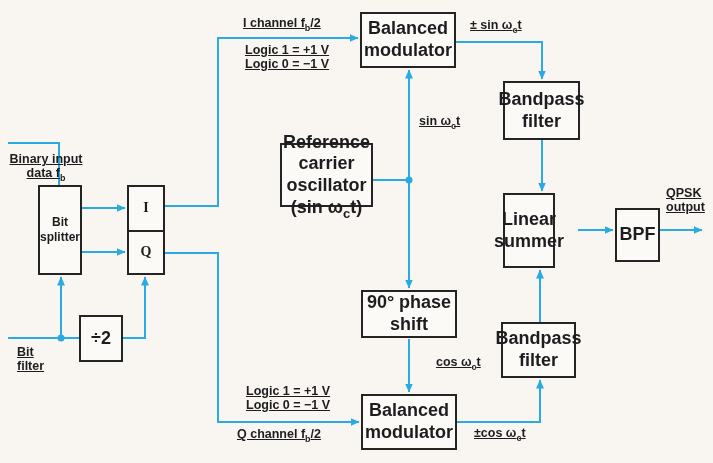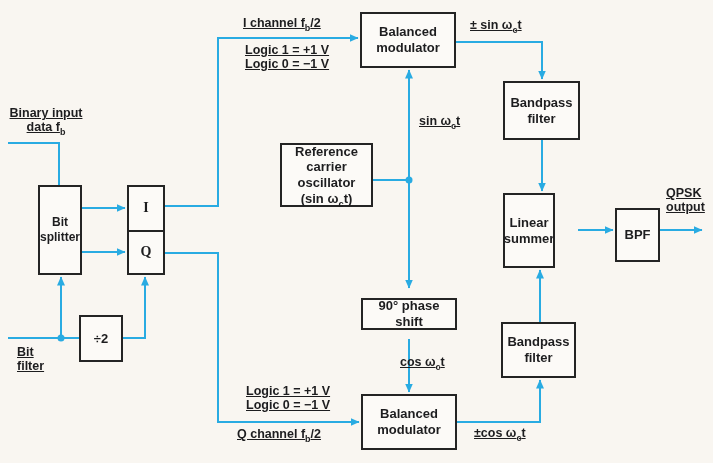--- a/index.html
+++ b/index.html
@@ -15,30 +15,30 @@
     -webkit-font-smoothing:antialiased;
   }
   .wires{position:absolute; left:0; top:0; width:713px; height:463px;}
   .wire{fill:none; stroke:var(--line); stroke-width:2;}
   .arrfill{fill:var(--line);}
   .dot{fill:var(--line);}
   .box{
     position:absolute; box-sizing:border-box;
     border:2px solid var(--border); background:var(--box-fill);
     display:flex; flex-direction:column; align-items:center; justify-content:center;
-    text-align:center; font-size:13px; font-weight:600; line-height:1.2;
+    text-align:center; font-size:18px; font-weight:600; line-height:1.2;
   }
   .box.tight{font-size:12px; line-height:1.25;}
   .box.letter{font-family:"Liberation Serif", serif; font-size:14px; font-weight:700;}
   .lbl{
     position:absolute; font-size:12.5px; font-weight:600; line-height:1.15;
     white-space:nowrap;
     text-decoration:underline;
   }
-  .lbl.center{text-align:center;}
+  .lbl.center{text-align:center;margin-top:46px;}
   sub{font-size:0.72em; line-height:0;}
 </style>
 </head>
 <body>
 
 <div class="stage">
 
   <svg class="wires" viewBox="0 0 713 463">
     <defs>
       <marker id="arr" markerWidth="10" markerHeight="9" refX="8.5" refY="4" orient="auto" markerUnits="userSpaceOnUse">
@@ -89,21 +89,21 @@
     <div>modulator</div>
   </div>
 
   <div class="box" style="left:280px;top:143px;width:93px;height:64px">
     <div>Reference</div>
     <div>carrier</div>
     <div>oscillator</div>
     <div><span>(sin ω</span><sub>c</sub><span>t)</span></div>
   </div>
 
-  <div class="box" style="left:361px;top:298px;width:96px;height:32px">
+  <div class="box" style="left:361px;top:290px;width:96px;height:48px">
     <div>90° phase</div>
     <div>shift</div>
   </div>
 
   <div class="box" style="left:361px;top:394px;width:96px;height:56px">
     <div>Balanced</div>
     <div>modulator</div>
   </div>
 
   <div class="box" style="left:503px;top:81px;width:77px;height:59px">
@@ -143,21 +143,21 @@
   <div class="lbl" style="left:245px;top:57px">Logic 0 = −1 V</div>
 
   <div class="lbl" style="left:470px;top:18px">
     <span>± sin ω</span><sub>c</sub><span>t</span>
   </div>
 
   <div class="lbl" style="left:419px;top:114px">
     <span>sin ω</span><sub>c</sub><span>t</span>
   </div>
 
-  <div class="lbl" style="left:400px;top:355px">
+  <div class="lbl" style="left:436px;top:355px">
     <span>cos ω</span><sub>c</sub><span>t</span>
   </div>
 
   <div class="lbl" style="left:474px;top:426px">
     <span>±cos ω</span><sub>c</sub><span>t</span>
   </div>
 
   <div class="lbl" style="left:246px;top:384px">Logic 1 = +1 V</div>
   <div class="lbl" style="left:246px;top:398px">Logic 0 = −1 V</div>
 

